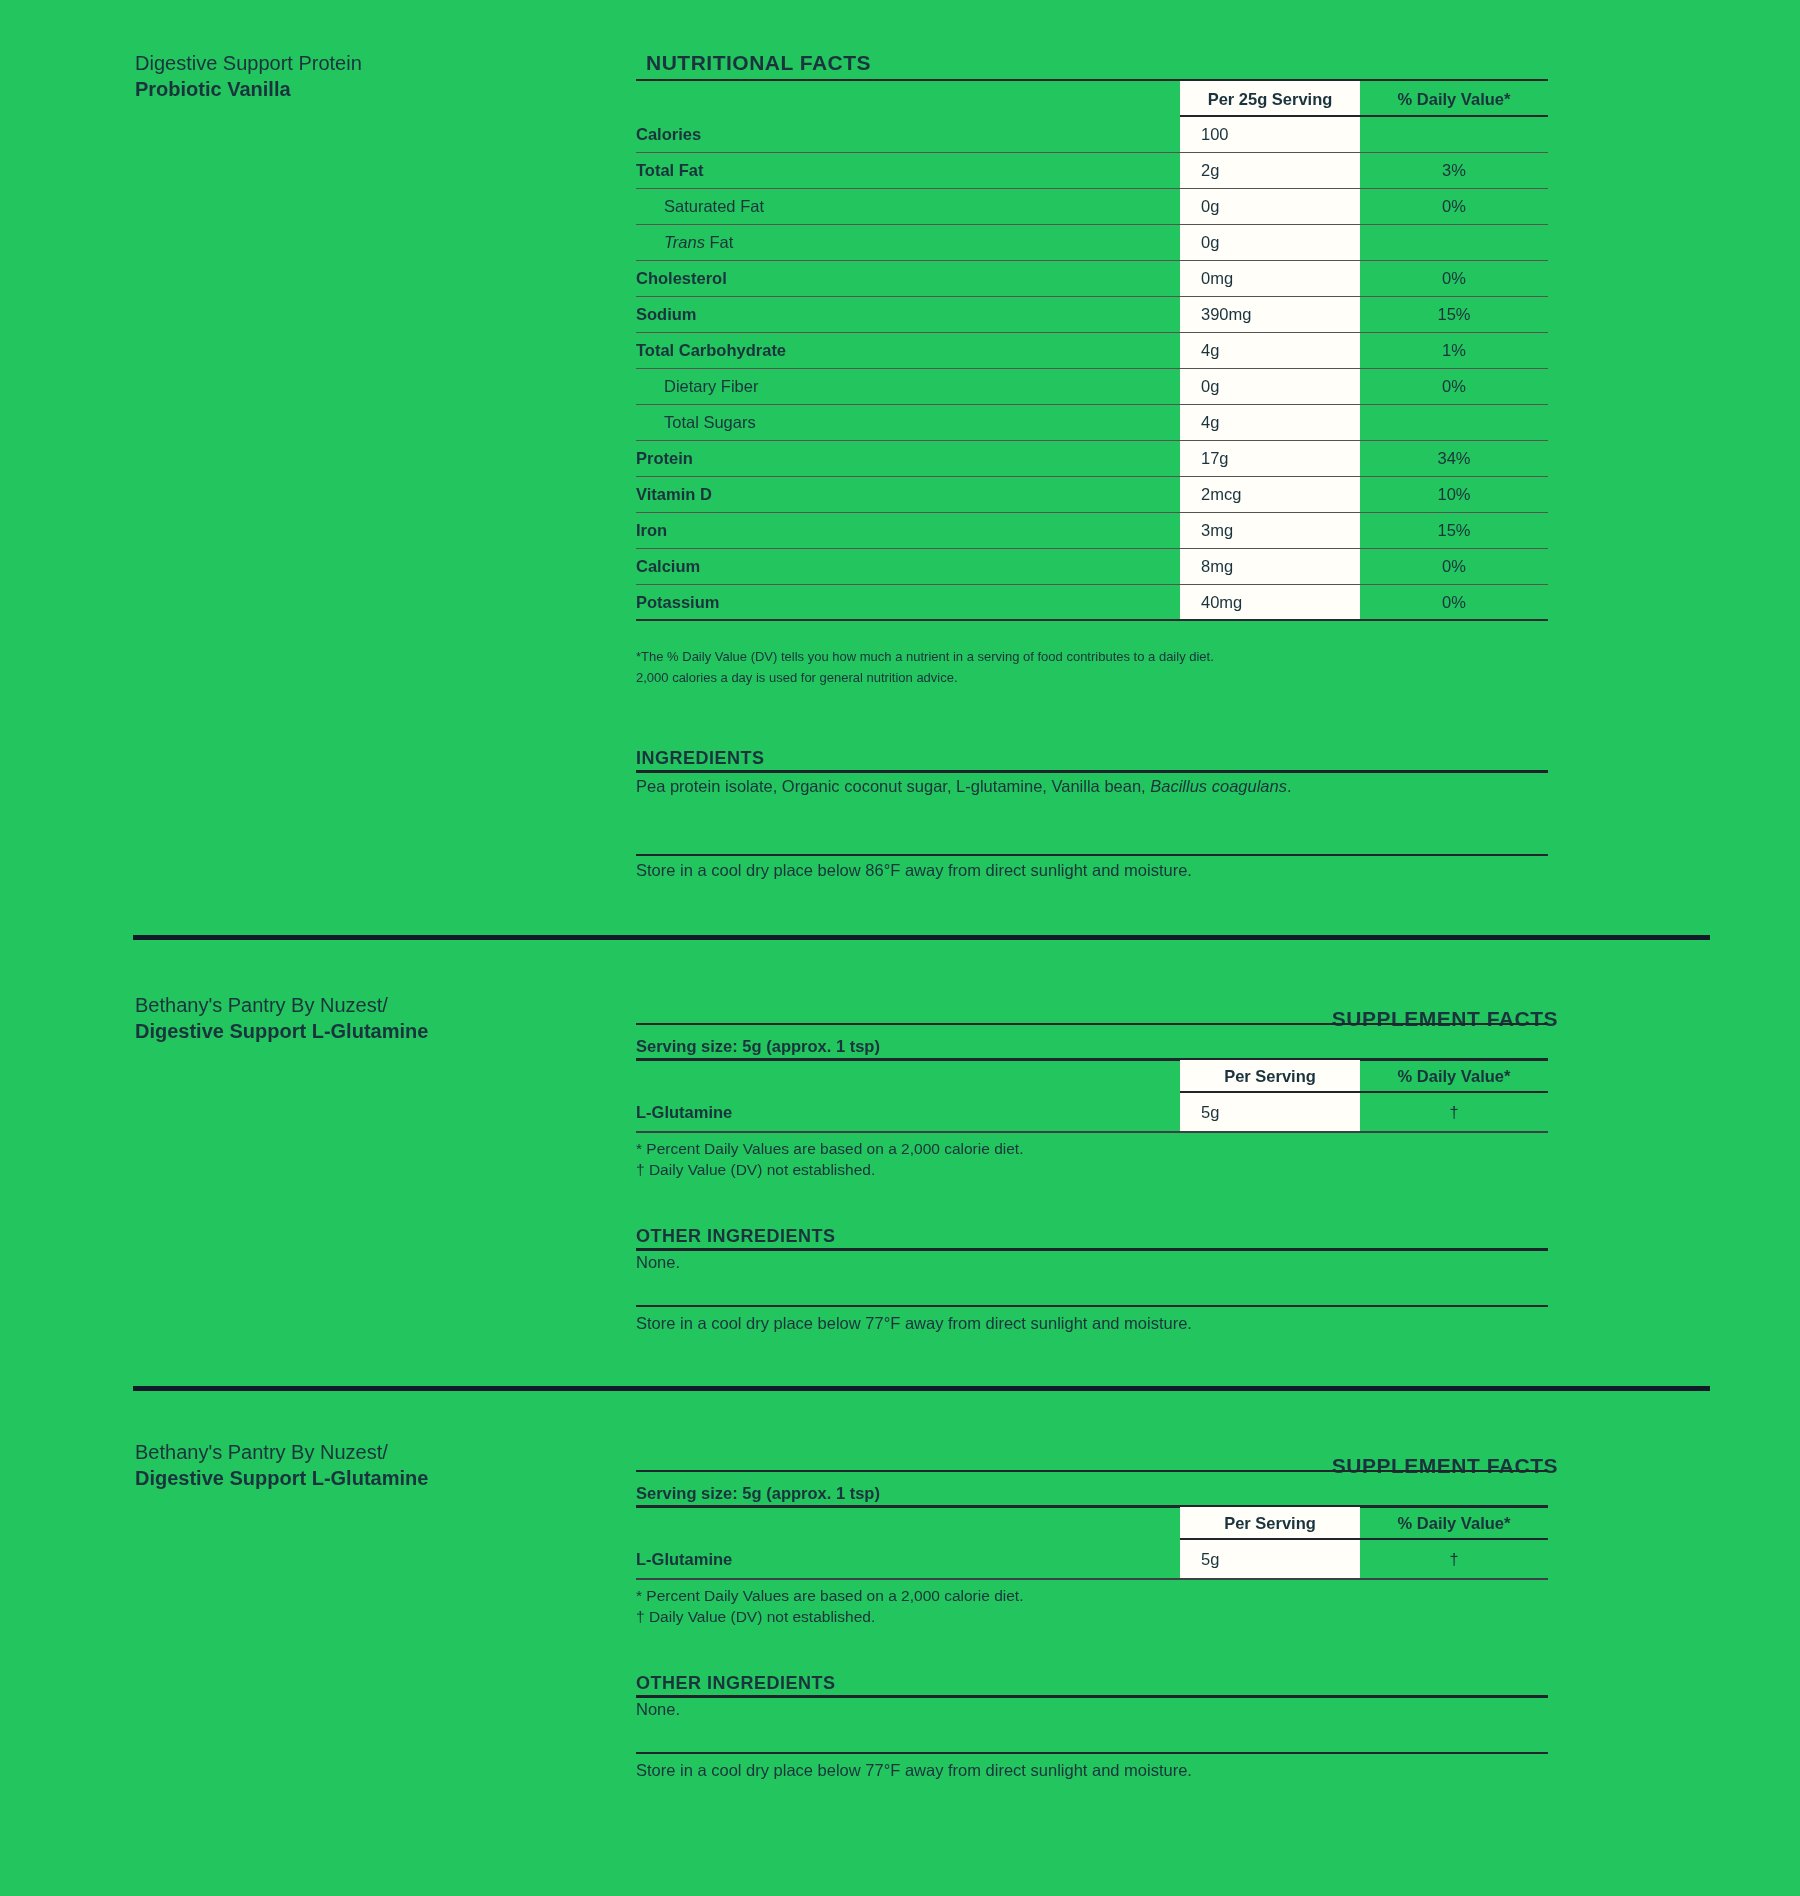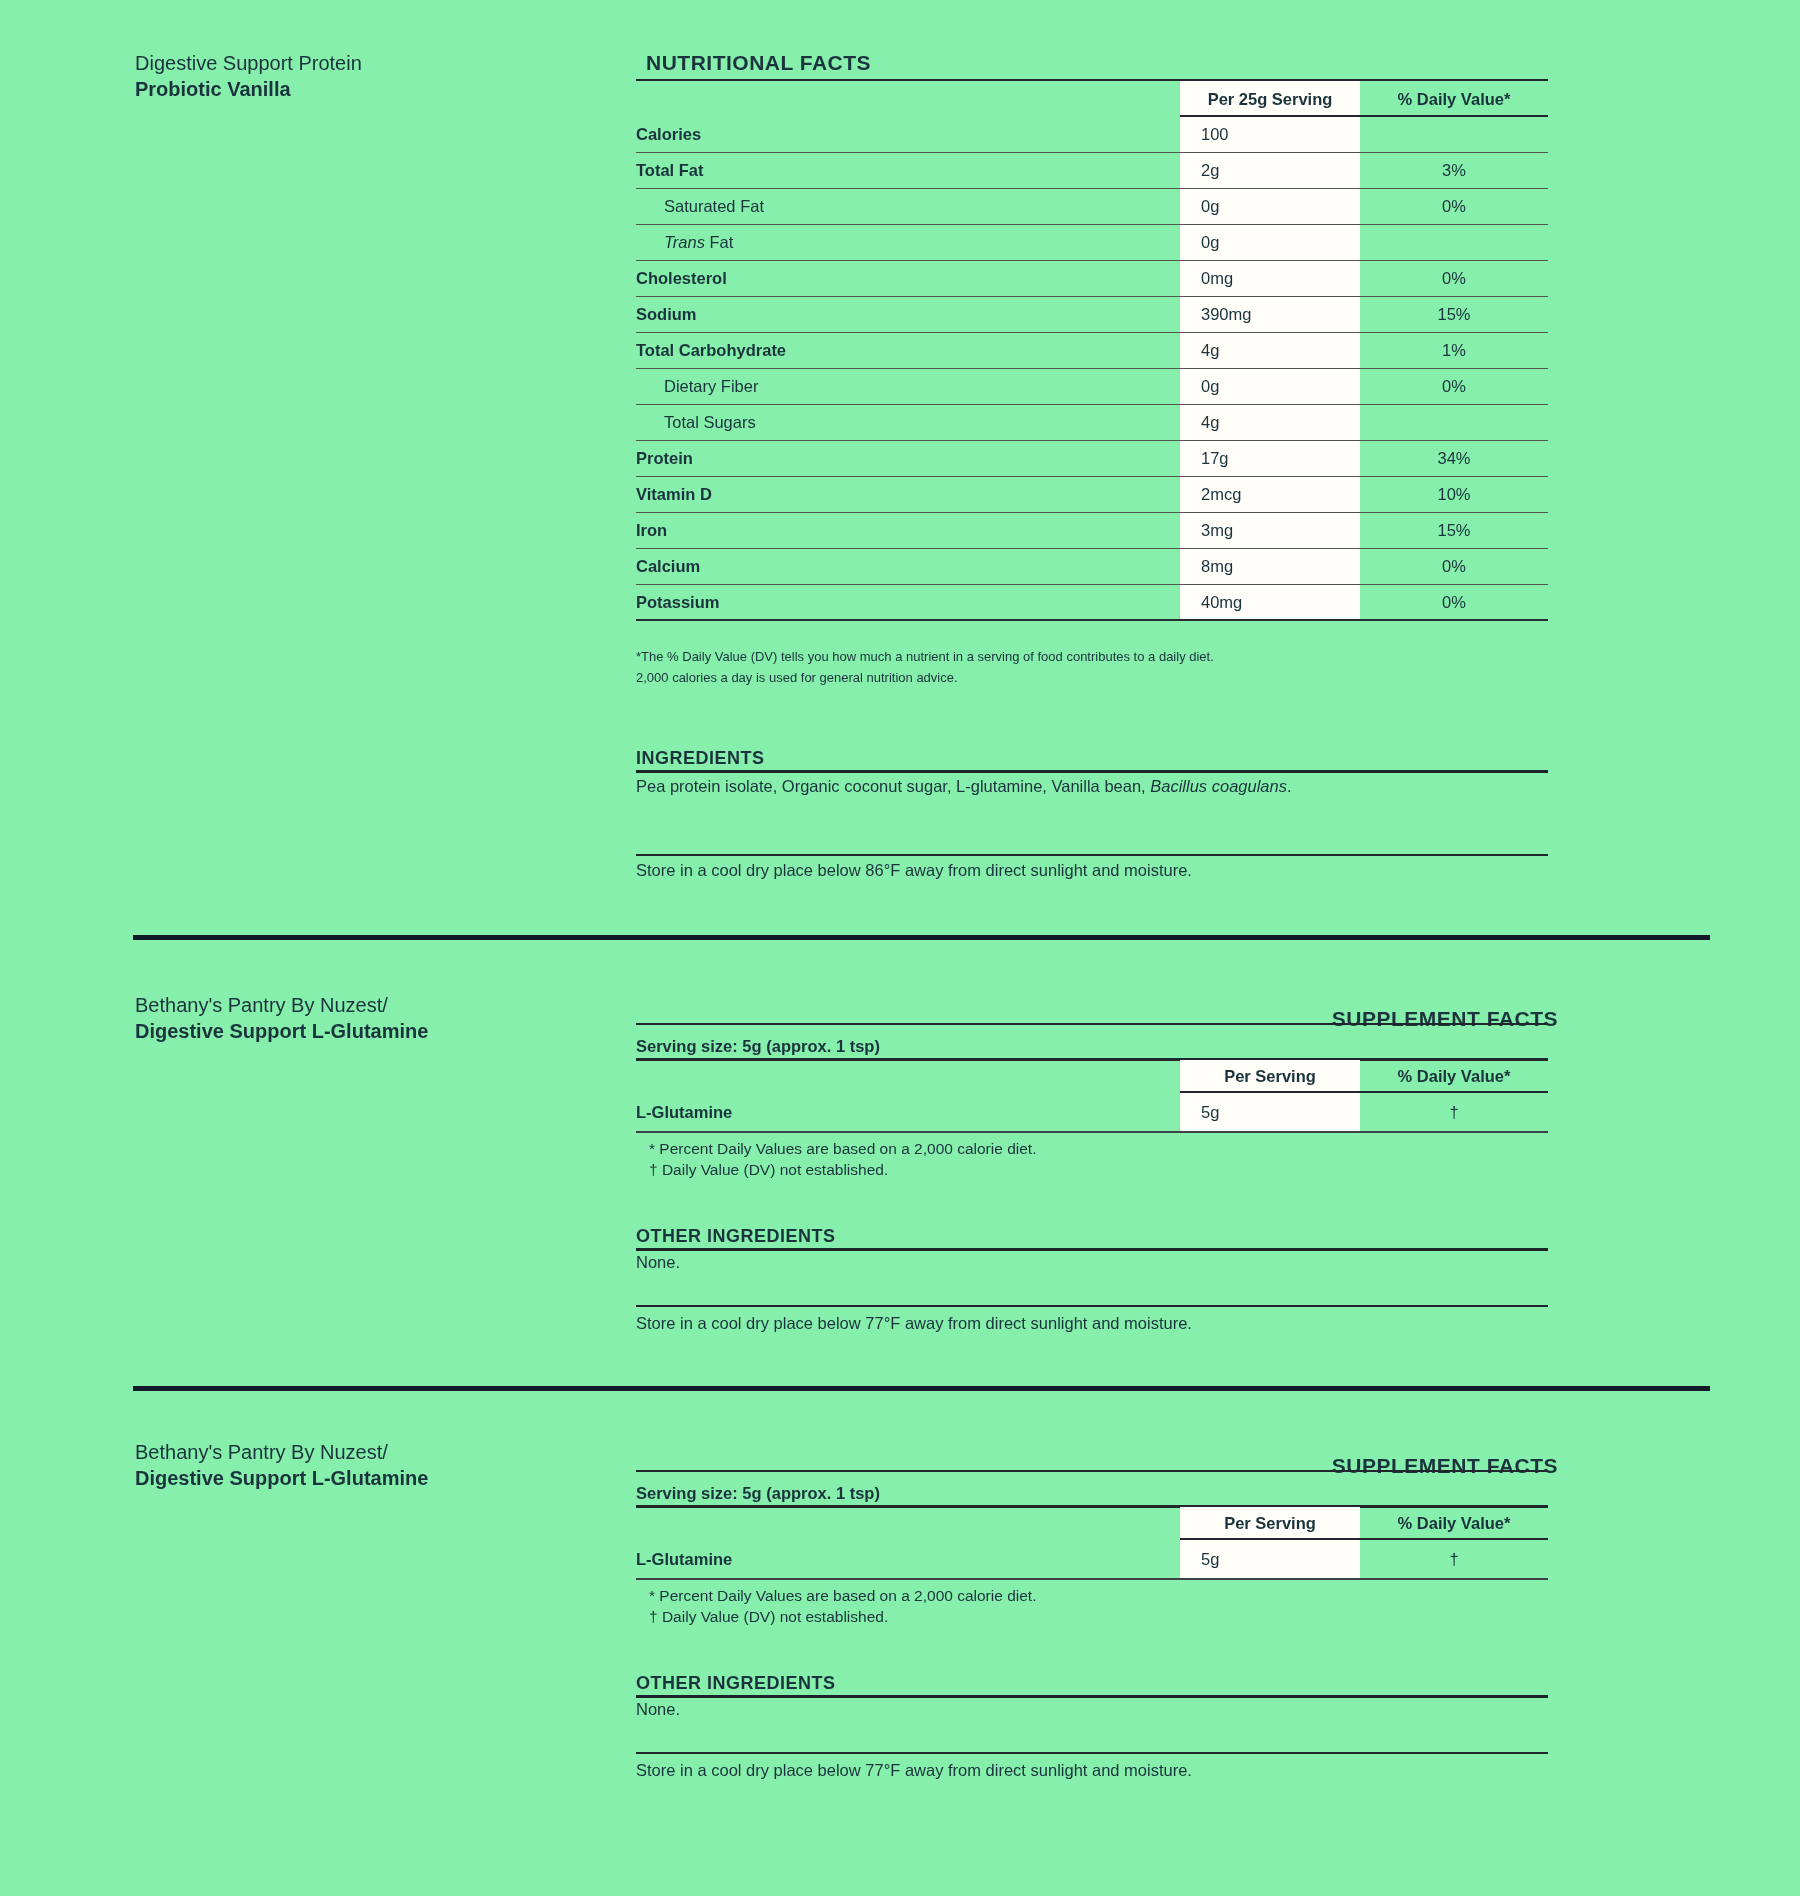--- a/index.html
+++ b/index.html
@@ -1,20 +1,20 @@
 <!DOCTYPE html>
 <html><head>
 <meta charset="utf-8">
 <title>Document</title>
 <style>
   * { margin:0; padding:0; box-sizing:border-box; }
   html,body { background:#faf5ec; }
   #page {
     position:relative; width:1800px; height:1896px; overflow:hidden;
-    background:#86efac; color:#1a333c;
+    background:#22c55e; color:#1a333c;
     font-family:"Liberation Sans","DejaVu Sans",sans-serif;
     font-size:16.5px;
   }
   .b { font-weight:bold; }
   .abs { position:absolute; }
   .c { position:absolute; left:636px; width:912px; }
 
   
   .ptitle { position:absolute; left:135px; font-size:20px; line-height:26px; width:460px; }
 
@@ -60,21 +60,21 @@
   #sup1 { top:992px; }
   #sup2 { top:1439px; }
   .sup-section .ptitle { top:0; }
   .sup-heading   { top:14px;text-align:right; }
   .sup-hunder    { top:31px; }
   .sup-serving   { top:43px; font-weight:bold; line-height:22px; }
   .sup-servline  { top:66px; }
   .sup-header    { top:68px; height:33px; line-height:33px; }
   .sup-header::after { content:''; position:absolute; left:544px; right:0; bottom:0; height:2.5px; background:#20262c; }
   .sup-row { top:101px; height:40px; line-height:38px; border-bottom:2px solid #3c4146; }
-  .sup-foot { top:147px; font-size:15.5px; line-height:20.5px;margin-left:13px; }
+  .sup-foot { top:147px; font-size:15.5px; line-height:20.5px; }
   .sup-other-h { top:232px; font-weight:bold; font-size:18px; letter-spacing:0.5px; line-height:24px; }
   .sup-other-line { top:256px; }
   .sup-none { top:260px; line-height:21px; }
   .sup-preline { top:313px; }
   .sup-storage { top:321px; line-height:21px; }
 </style>
 </head>
 <body>
 
 <div id="page">

